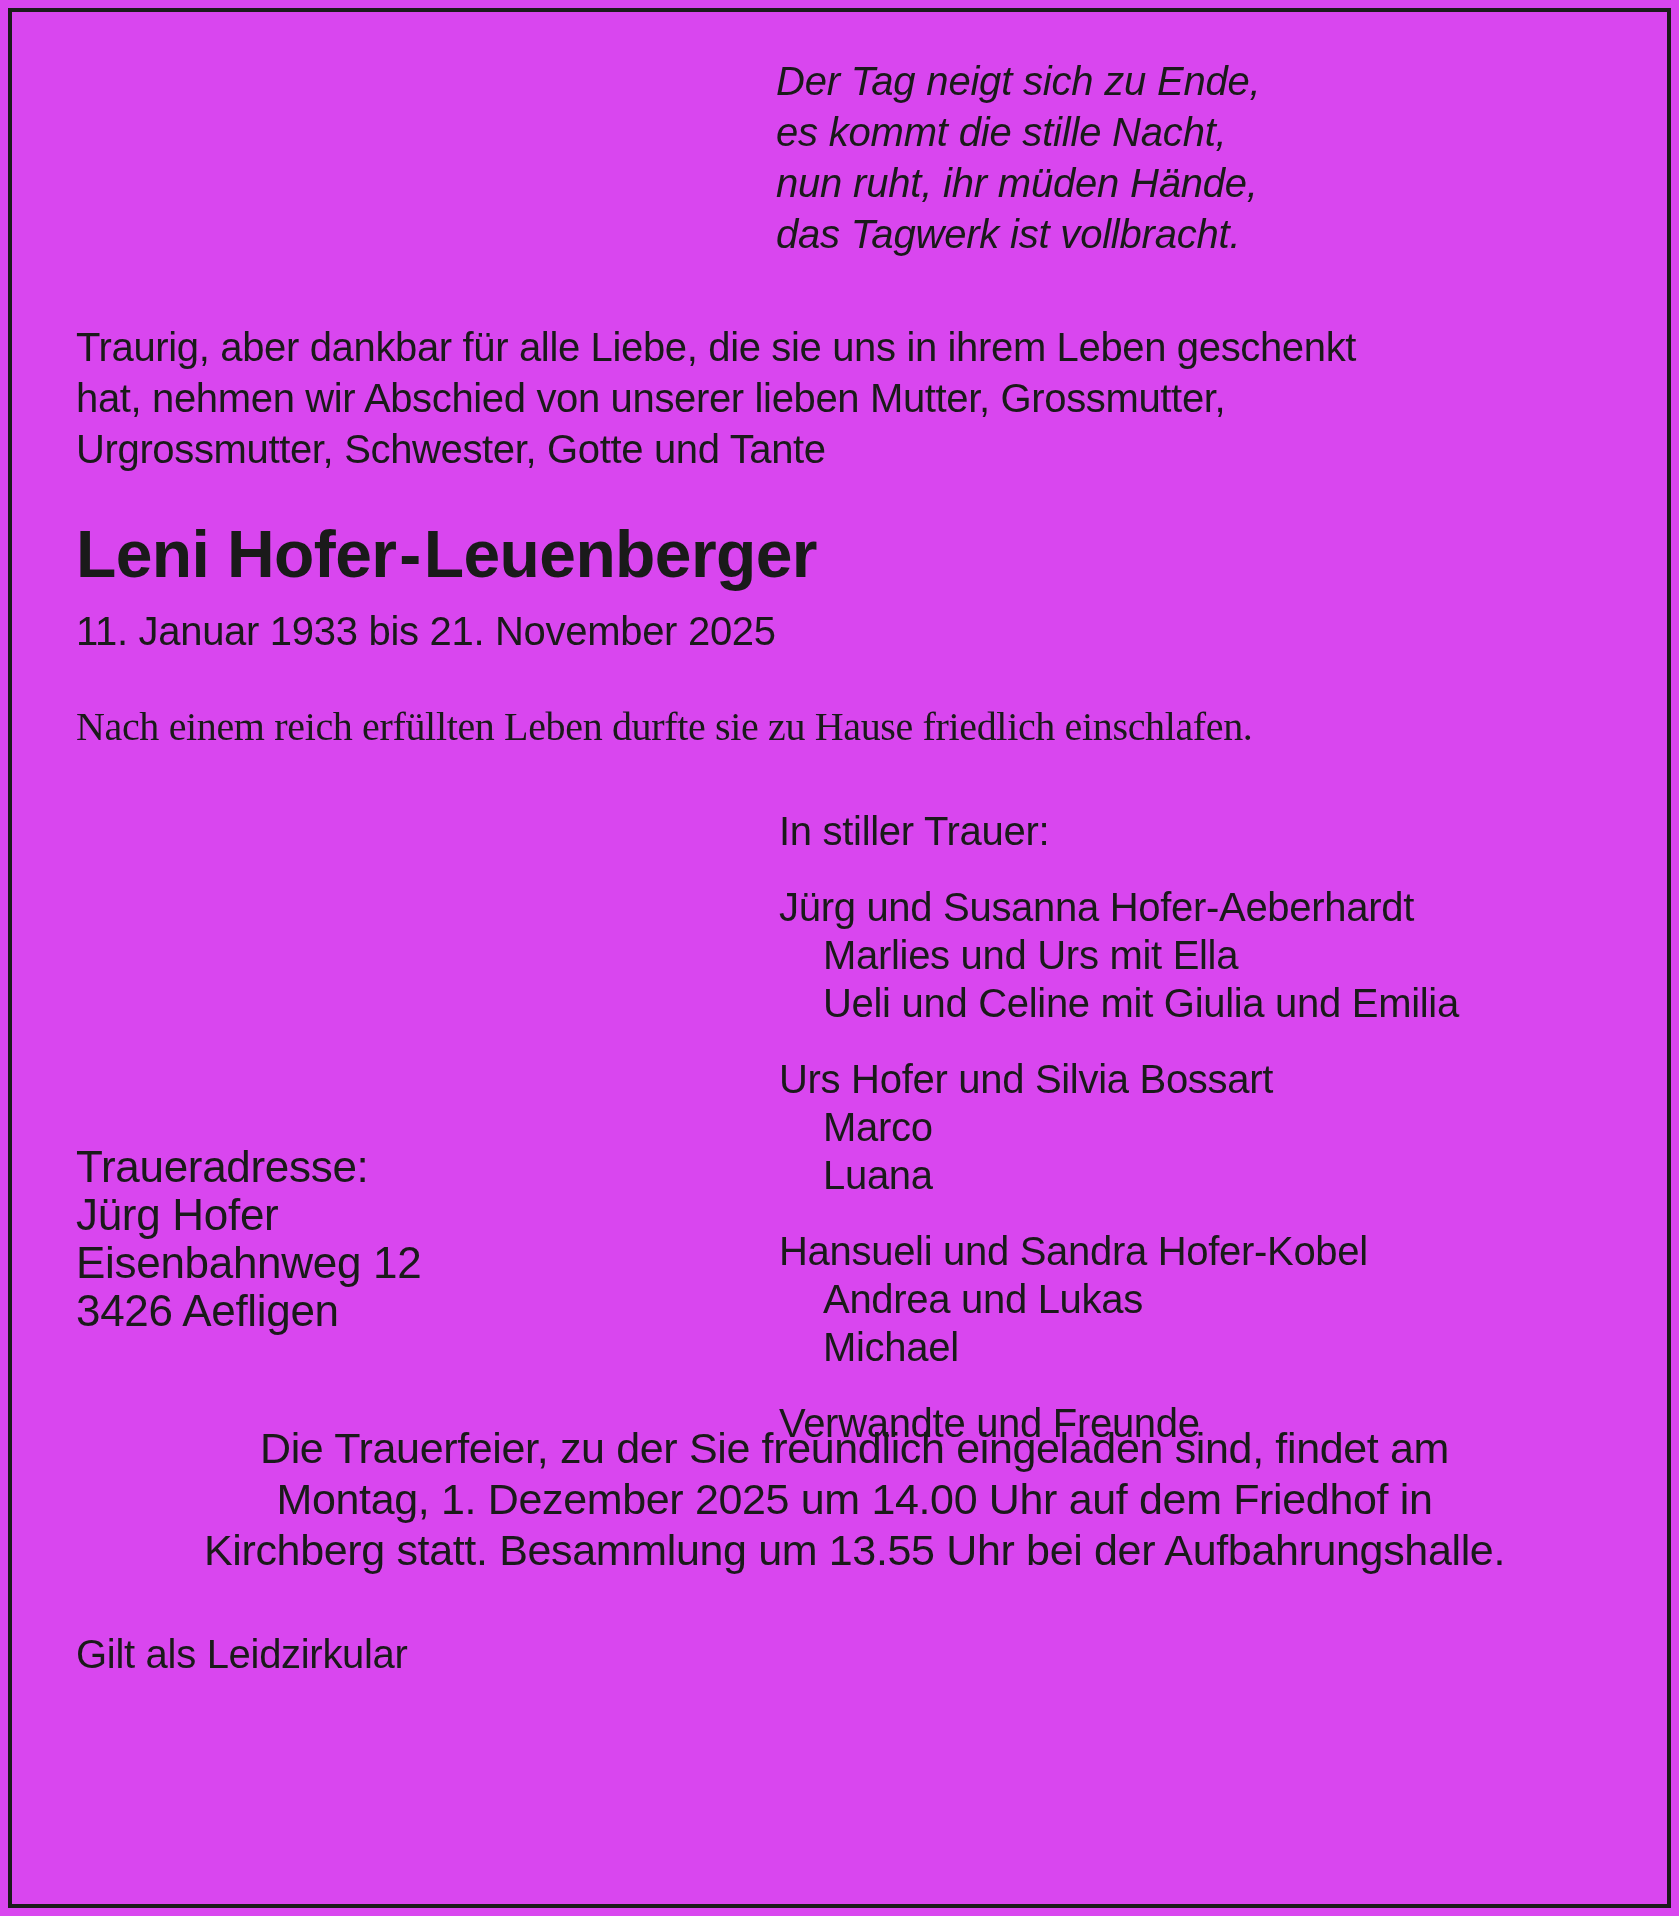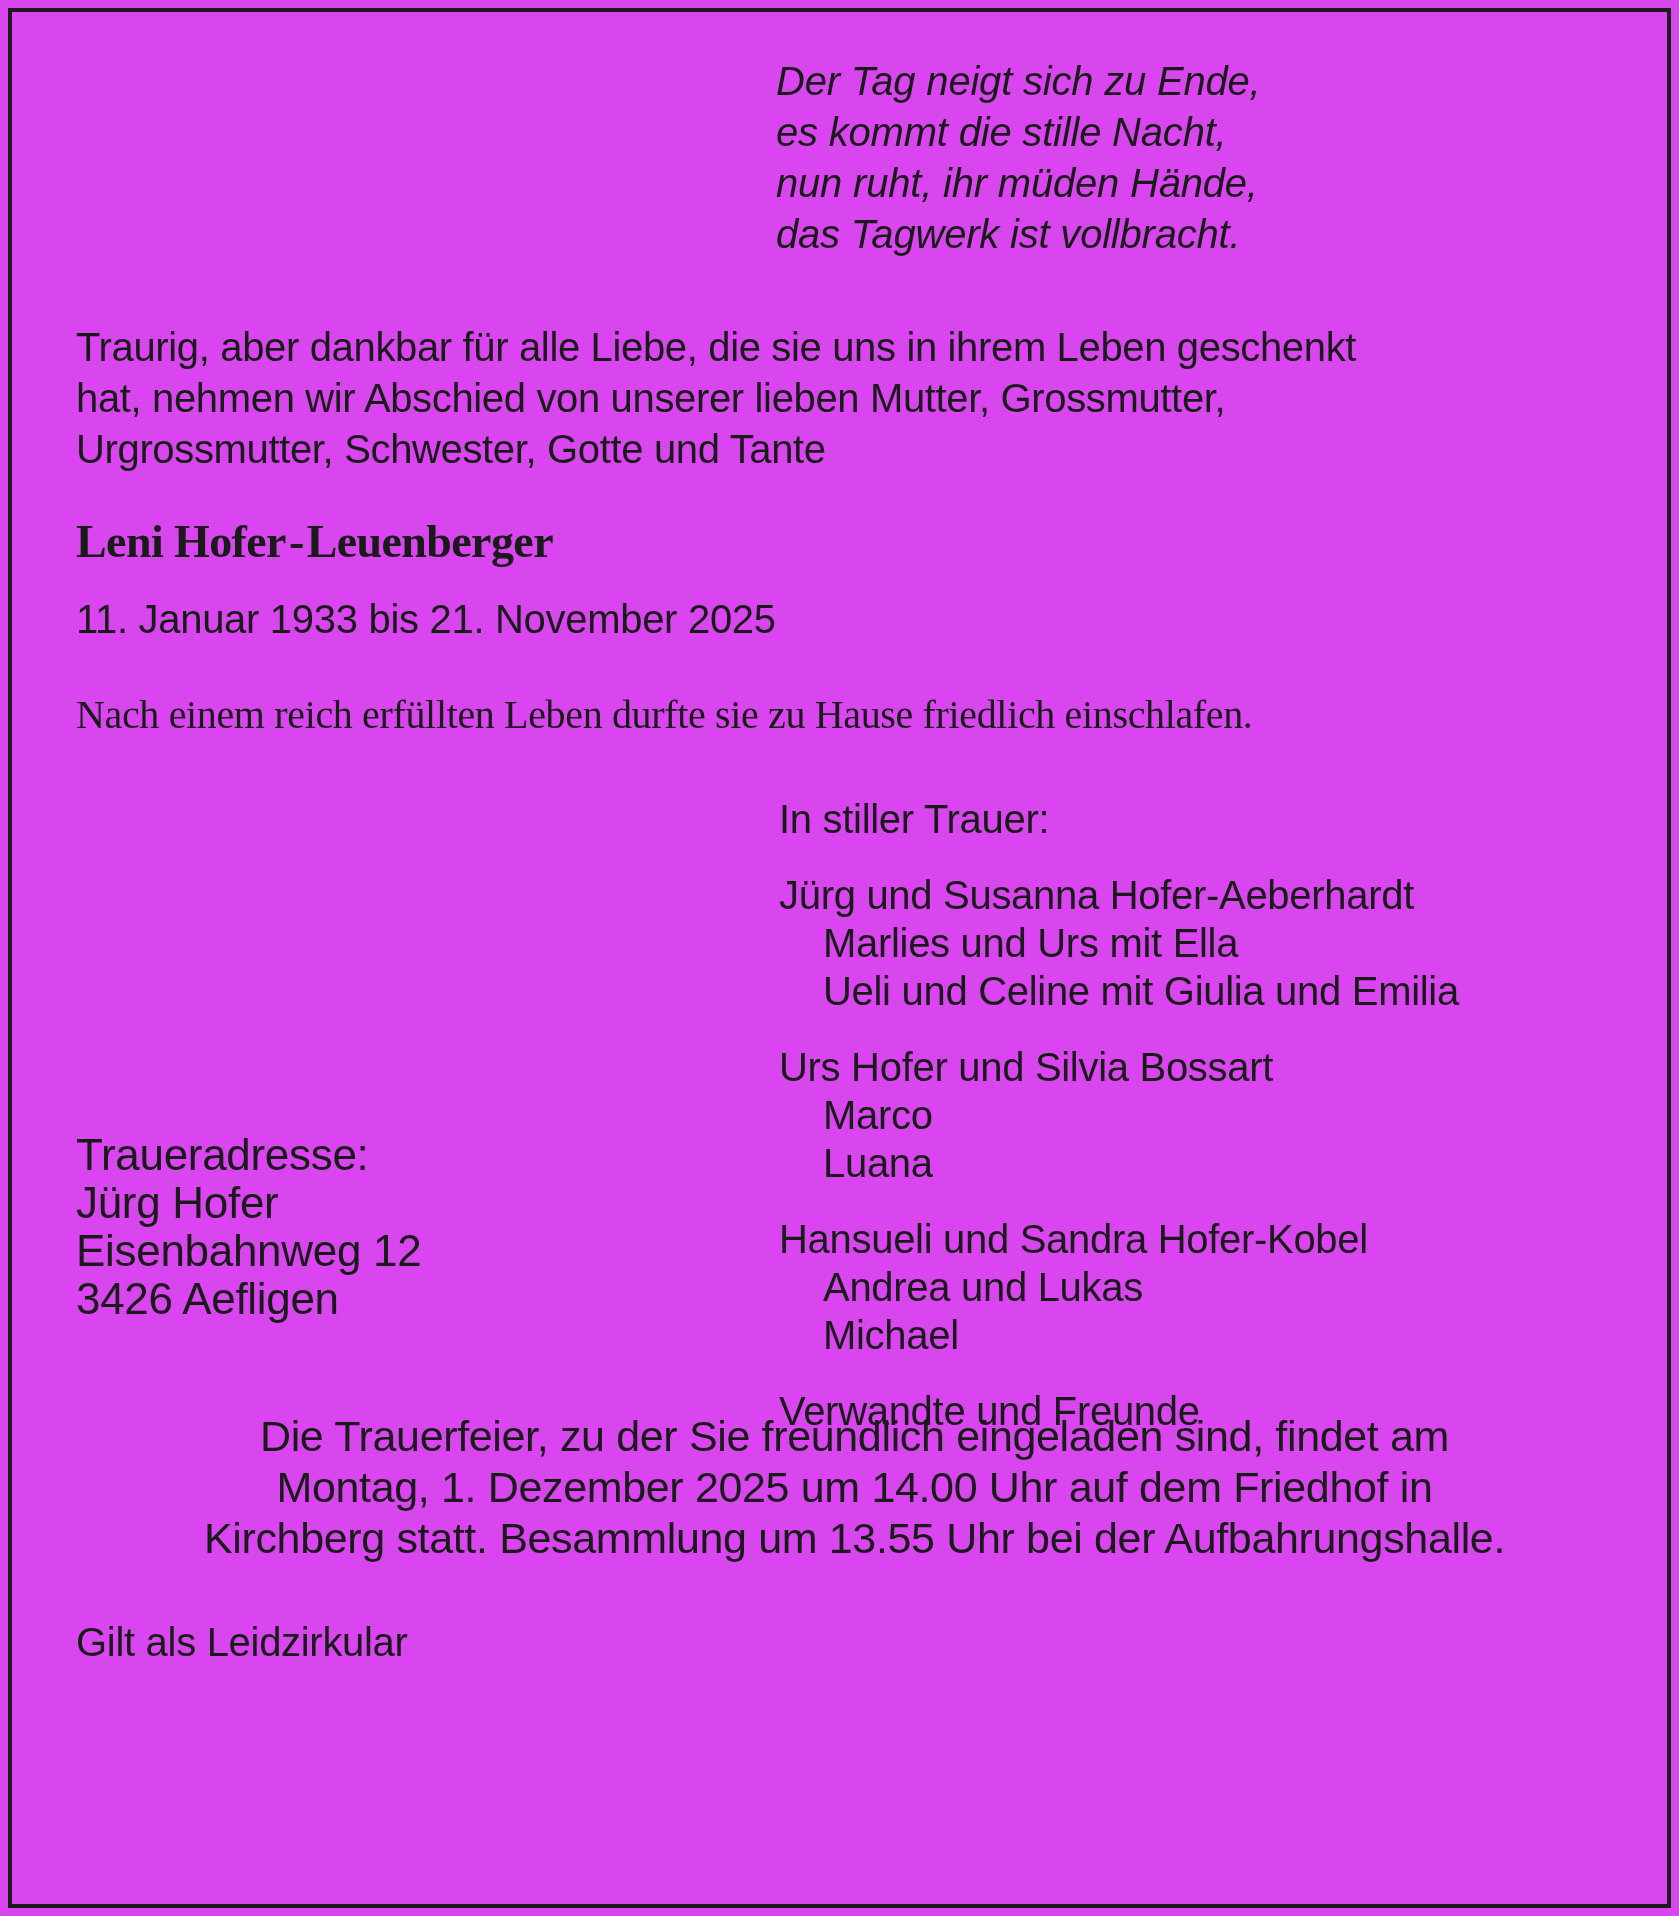--- a/index.html
+++ b/index.html
@@ -58,26 +58,25 @@
     line-height: 51px;
     letter-spacing: -0.35px;
     margin-top: 62px;
     max-width: 1300px;
   }
   .intro div { white-space: nowrap; }
 
   
   .deceased-name {
     font-weight: bold;
-    font-size: 46px;
+    font-size: 66px;
     line-height: 62px;
     letter-spacing: -0.6px;
-    margin-top: 36px;
-    white-space: nowrap;
-    font-family: Liberation Serif, serif;
+    margin-top: 48px;
+    white-space: nowrap;
   }
   .deceased-name .sephyphen {
     padding: 0 3px;
   }
 
   
   .dates {
     font-size: 40px;
     line-height: 48px;
     letter-spacing: -0.3px;

